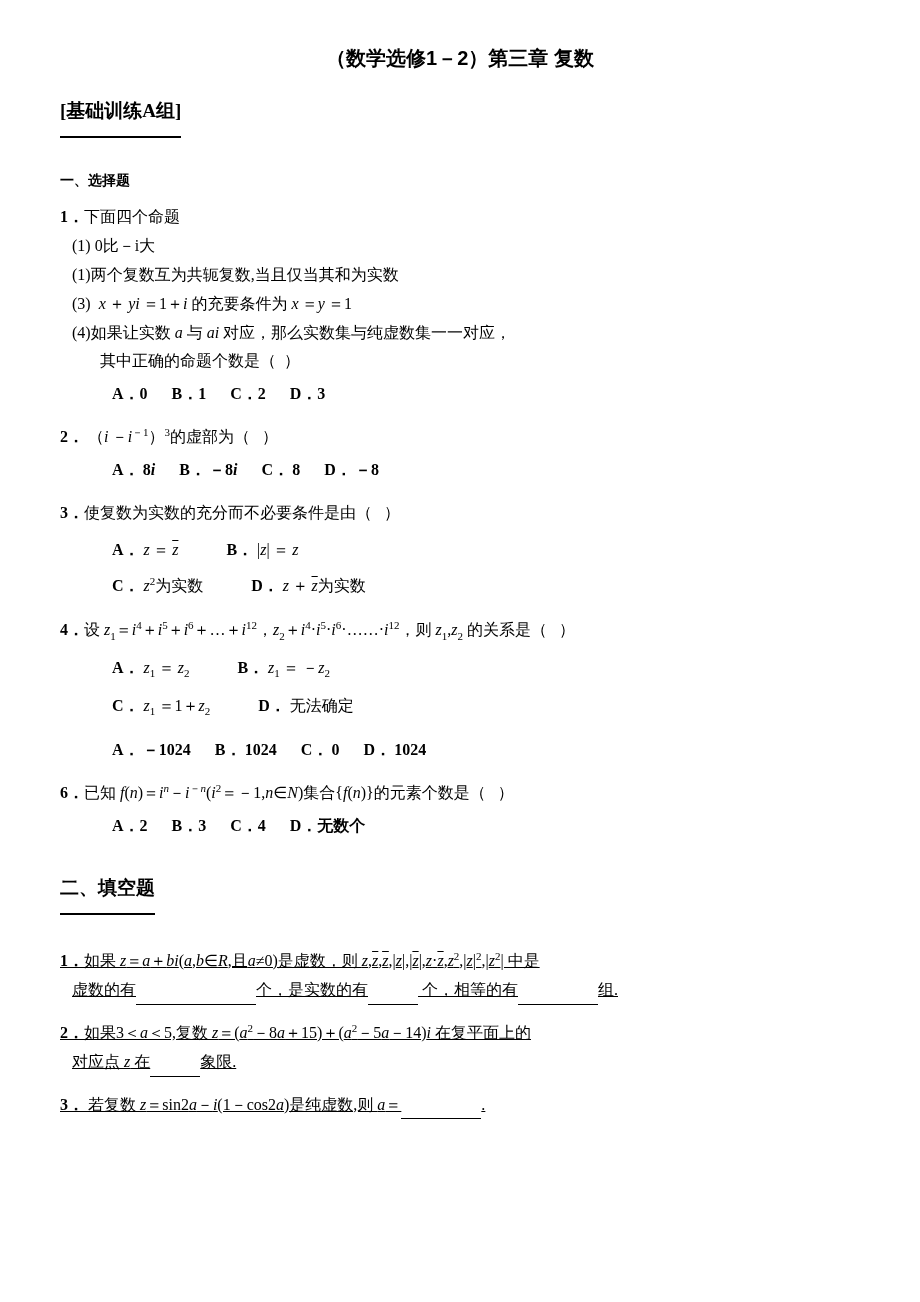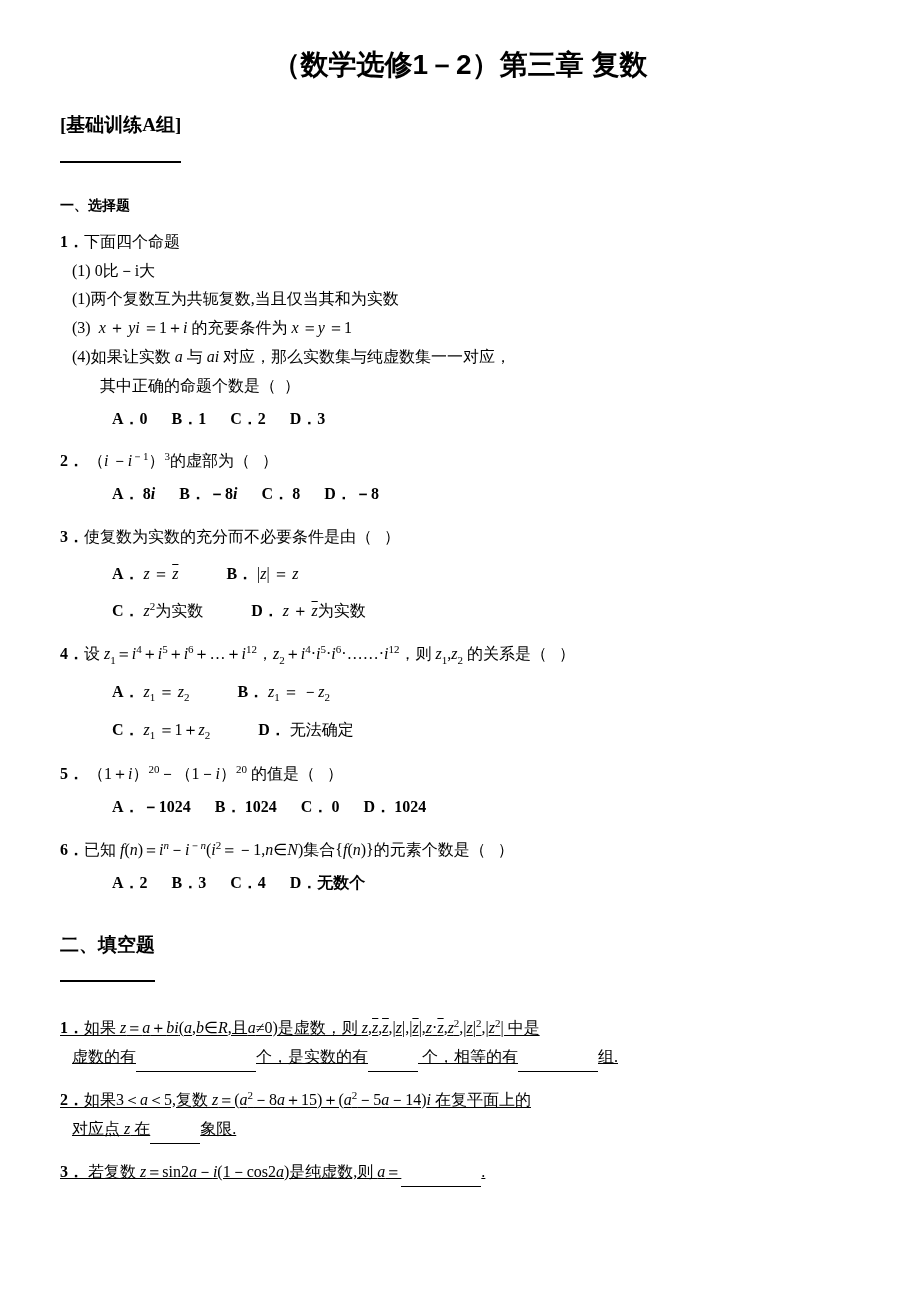--- a/index.html
+++ b/index.html
@@ -8,30 +8,30 @@
       font-family: "SimSun", "宋体", serif;
       font-size: 16px;
       color: #000;
       width: 920px;
       min-height: 1302px;
       padding: 40px 60px 60px 60px;
       line-height: 1.8;
     }
     .page-title {
       text-align: center;
-      font-size: 28px;
+      font-size: 20px;
       font-weight: bold;
       margin-bottom: 18px;
       font-family: "SimHei", "黑体", sans-serif;
     }
     .section-header {
       font-size: 19px;
       font-weight: bold;
       border-bottom: 2px solid #000;
-      padding-bottom: 18px;
+      padding-bottom: 8px;
       margin-bottom: 14px;
       display: inline-block;
     }
     .part-title {
       font-size: 14px;
       font-weight: bold;
       margin: 16px 0 10px 0;
     }
     .problem-num {
       font-weight: bold;
@@ -163,23 +163,20 @@
     <span><span class="bold">B．</span>&nbsp;<span class="math">z</span><sub>1</sub> ＝ －<span class="math">z</span><sub>2</sub></span>
   </div>
   <div class="two-col-choices">
     <span><span class="bold">C．</span>&nbsp;<span class="math">z</span><sub>1</sub> ＝1＋<span class="math">z</span><sub>2</sub></span>
     <span><span class="bold">D．</span>&nbsp;无法确定</span>
   </div>
 </div>
 
 
 <div class="problem-block">
-  <div>
-    <span class="problem-num">5．</span>&nbsp;（1＋<span class="math">i</span>）<sup>20</sup>－（1－<span class="math">i</span>）<sup>20</sup> 的值是（&nbsp;&nbsp;&nbsp;）
-  </div>
   <div class="four-col-choices">
     <span class="bold">A． －1024</span>
     <span class="bold">B． 1024</span>
     <span class="bold">C． 0</span>
     <span class="bold">D． 1024</span>
   </div>
 </div>
 
 
 <div class="problem-block">

